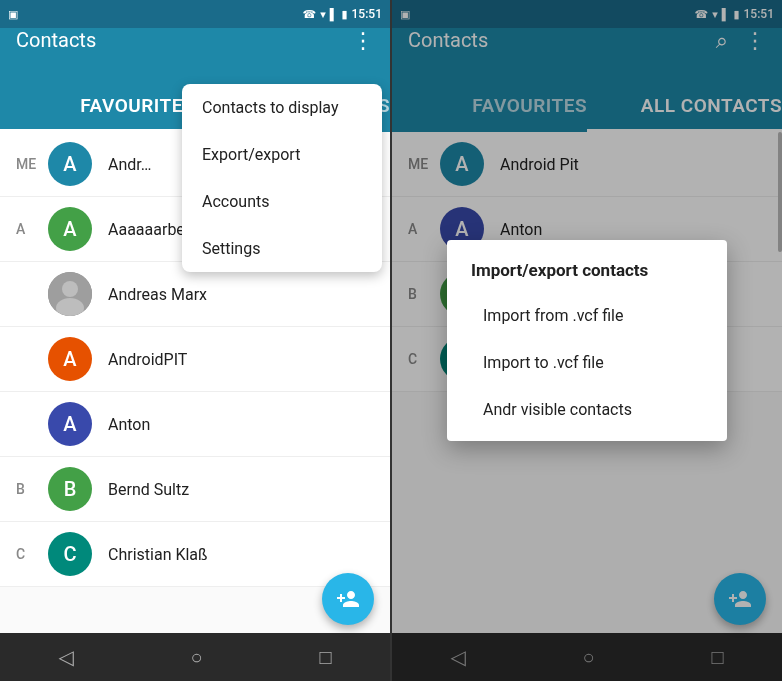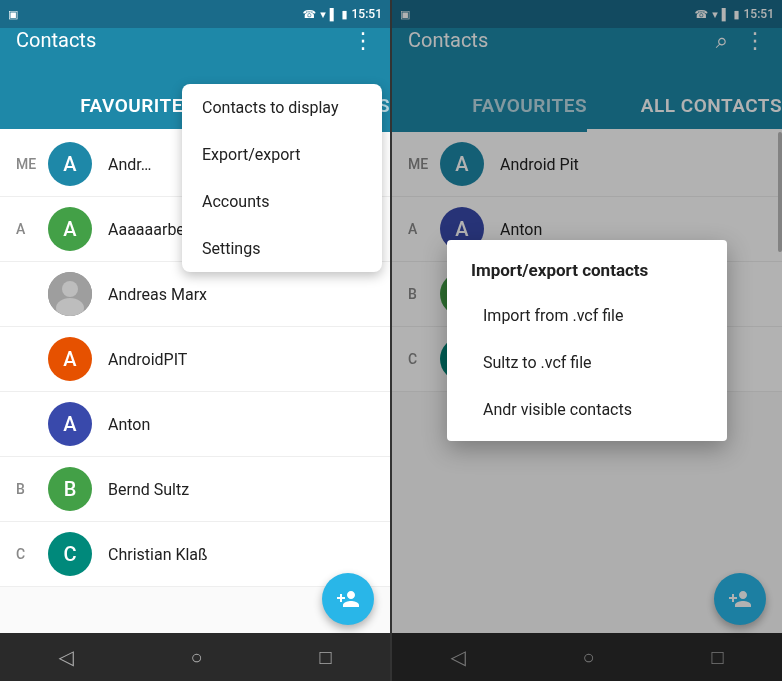--- a/index.html
+++ b/index.html
@@ -387,21 +387,21 @@
       <span class="contact-name">Christian Klaß</span>
     </div>
   </div>
 
   <div class="scroll-indicator"></div>
 
   <div class="dialog-overlay">
     <div class="dialog">
       <div class="dialog-title">Import/export contacts</div>
       <div class="dialog-item">Import from .vcf file</div>
-      <div class="dialog-item">Sultz to .vcf file</div>
+      <div class="dialog-item">Import to .vcf file</div>
       <div class="dialog-item">Andr visible contacts</div>
     </div>
   </div>
 
   <div class="fab">
     <svg width="24" height="24" viewBox="0 0 24 24" fill="white" xmlns="http://www.w3.org/2000/svg">
       <path d="M15 12c2.21 0 4-1.79 4-4s-1.79-4-4-4-4 1.79-4 4 1.79 4 4 4zm-9-2V7H4v3H1v2h3v3h2v-3h3v-2H6zm9 4c-2.67 0-8 1.34-8 4v2h16v-2c0-2.66-5.33-4-8-4z"></path>
     </svg>
   </div>
 

